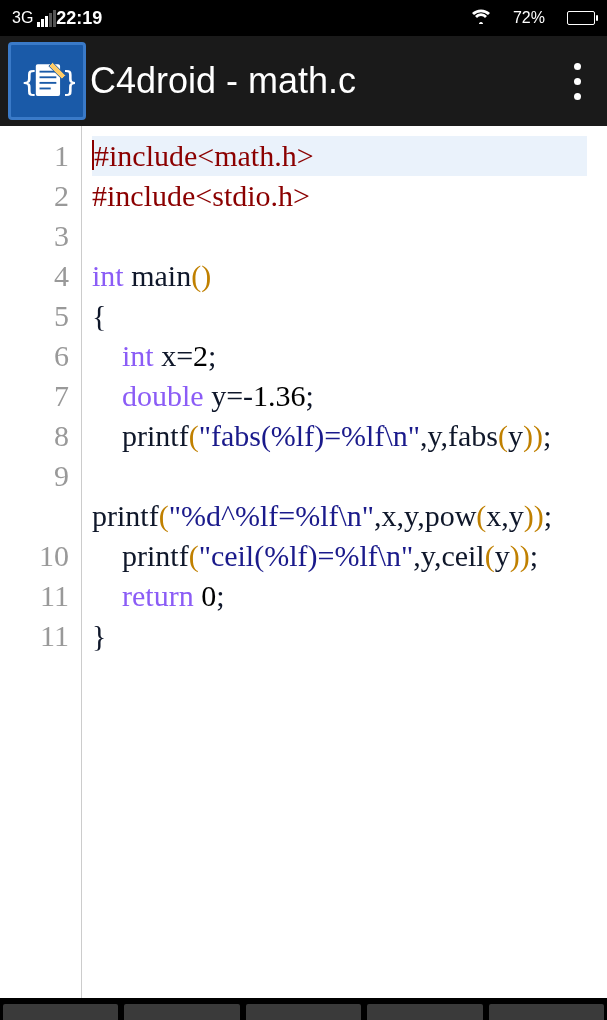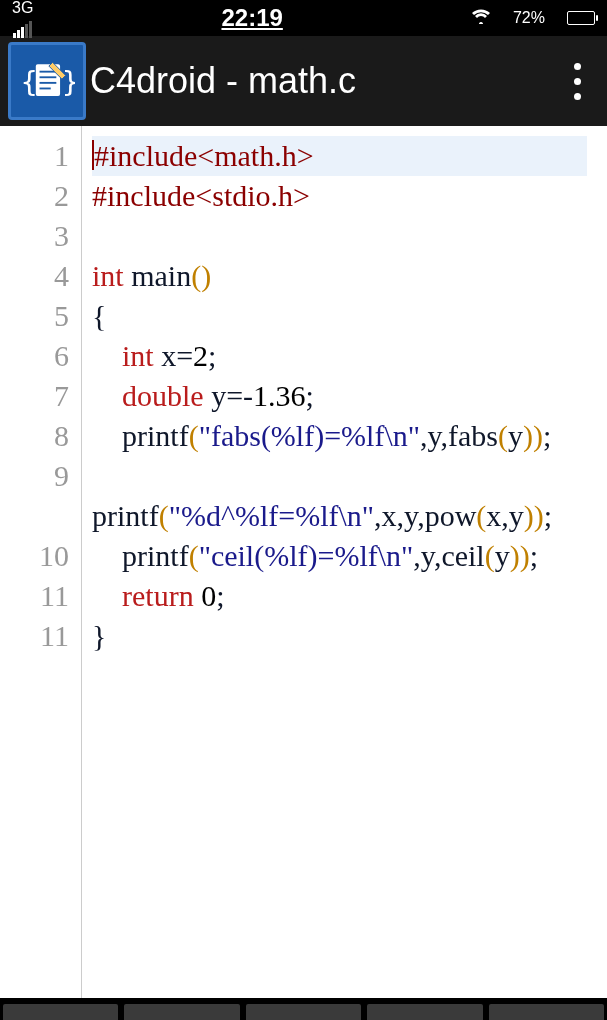--- a/index.html
+++ b/index.html
@@ -8,22 +8,22 @@
   .status-bar {
     height: 36px;
     background: #000;
     color: #fff;
     display: flex;
     align-items: center;
     padding: 0 12px;
     font-size: 16px;
     font-weight: 500;
   }
-  .status-left { display: flex; align-items: center; gap: 4px; flex-direction: column; }
-  .status-center { flex: 1; text-align: center; font-weight: 600; font-size: 24px; text-decoration: underline; }
+  .status-left { display: flex; align-items: center; gap: 4px; }
+  .status-center { flex: 1; text-align: left; font-weight: 600; font-size: 18px; }
   .status-right { display: flex; align-items: center; gap: 22px; }
   .signal-bars { display: inline-flex; align-items: flex-end; gap: 1px; }
   .signal-bars span { width: 3px; background: #fff; }
   .signal-bars span:nth-child(1){height:5px}
   .signal-bars span:nth-child(2){height:8px}
   .signal-bars span:nth-child(3){height:11px}
   .signal-bars span:nth-child(4){height:14px;background:#555}
   .signal-bars span:nth-child(5){height:17px;background:#555}
   .wifi { font-size: 18px; }
   .battery {
@@ -91,21 +91,21 @@
     line-height: 40px;
     white-space: pre;
     color: #000;
     position: relative;
     overflow: hidden;
   }
   .code-line { height: 40px; }
   .hl-line { background: #eaf2fb; }
   
   .tk-pre { color: #8b0000; } 
-  .tk-kw  { color: #b91c1c; }
+  .tk-kw  { color: #8b5cf6; }
   .tk-str { color: #1a1a8b; }
   .tk-num { color: #000; }
   .tk-par { color: #c08000; }
   .tk-plain{ color:#0f172a; }
   
   .cursor {
     display:inline-block; width:0; border-left: 2px solid #8b0000; height: 30px; vertical-align: -4px;
   }
   
   .bottom-nav {

